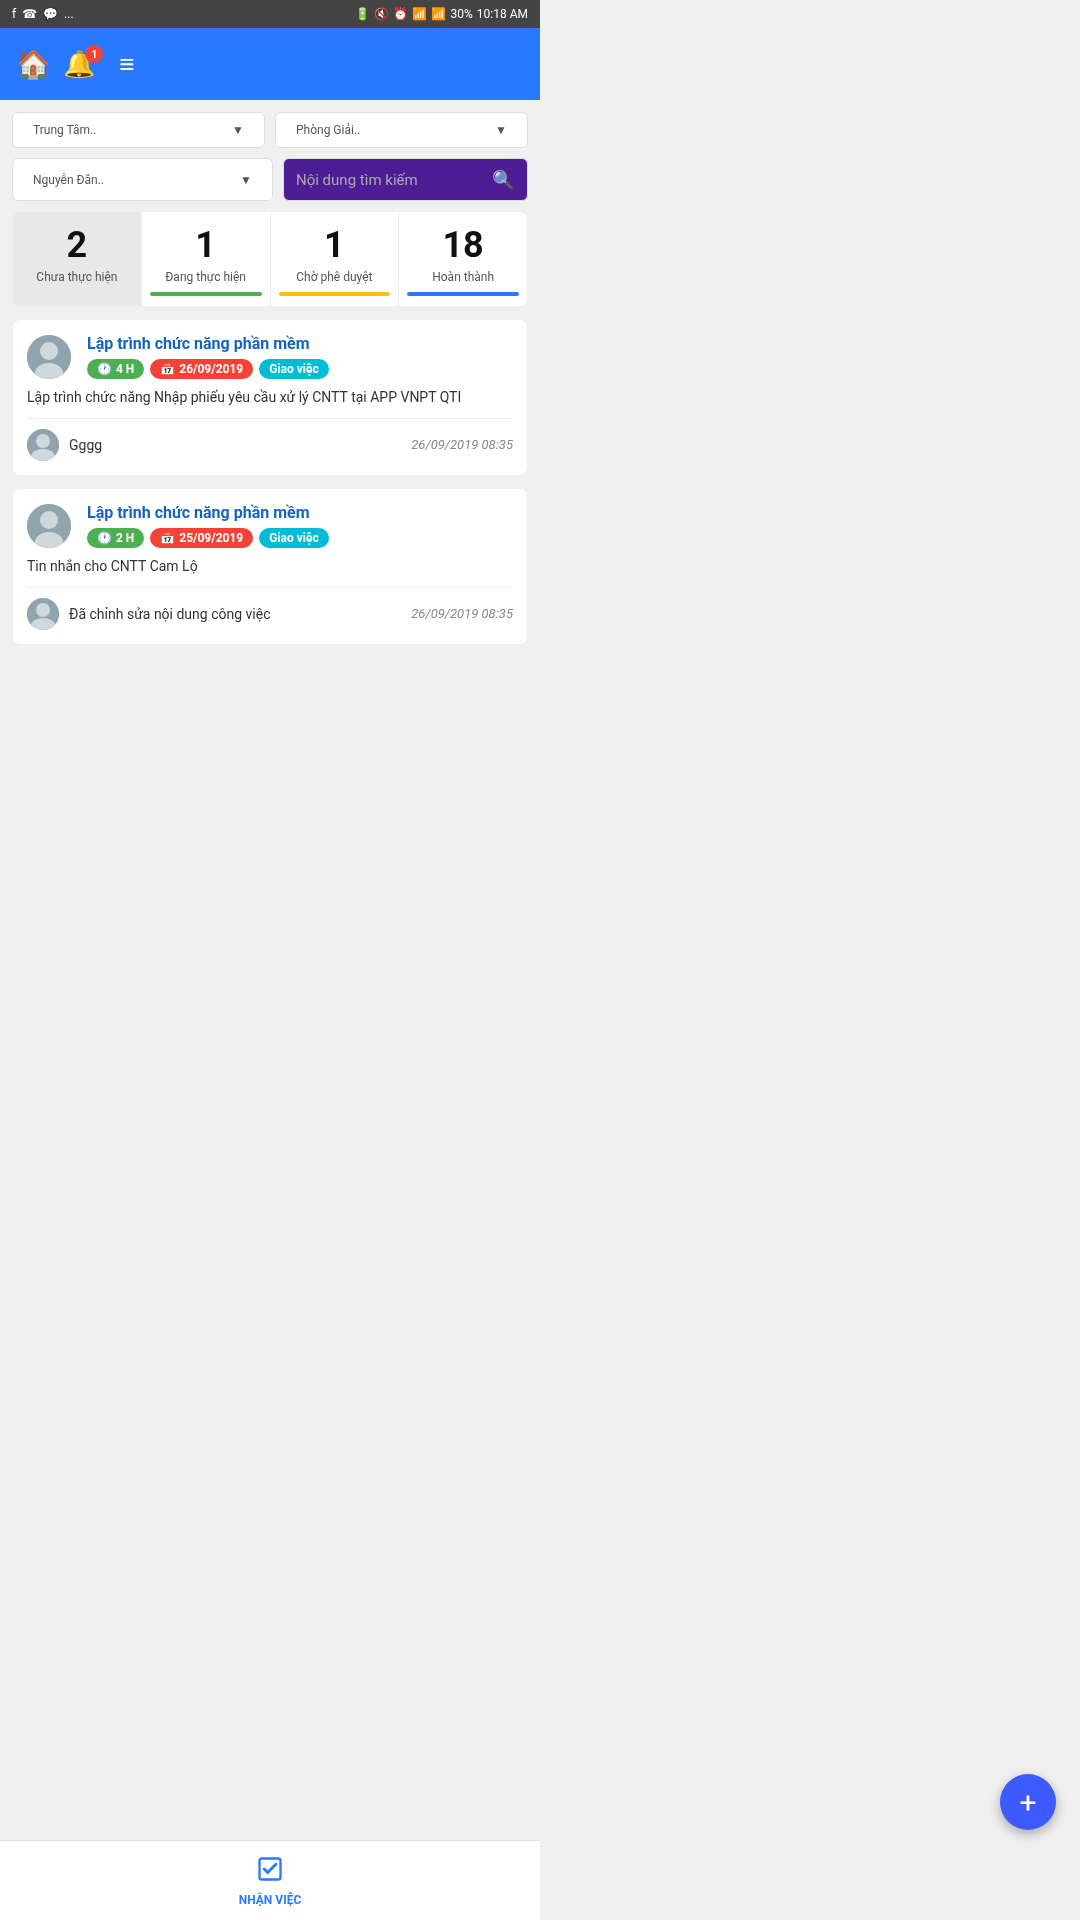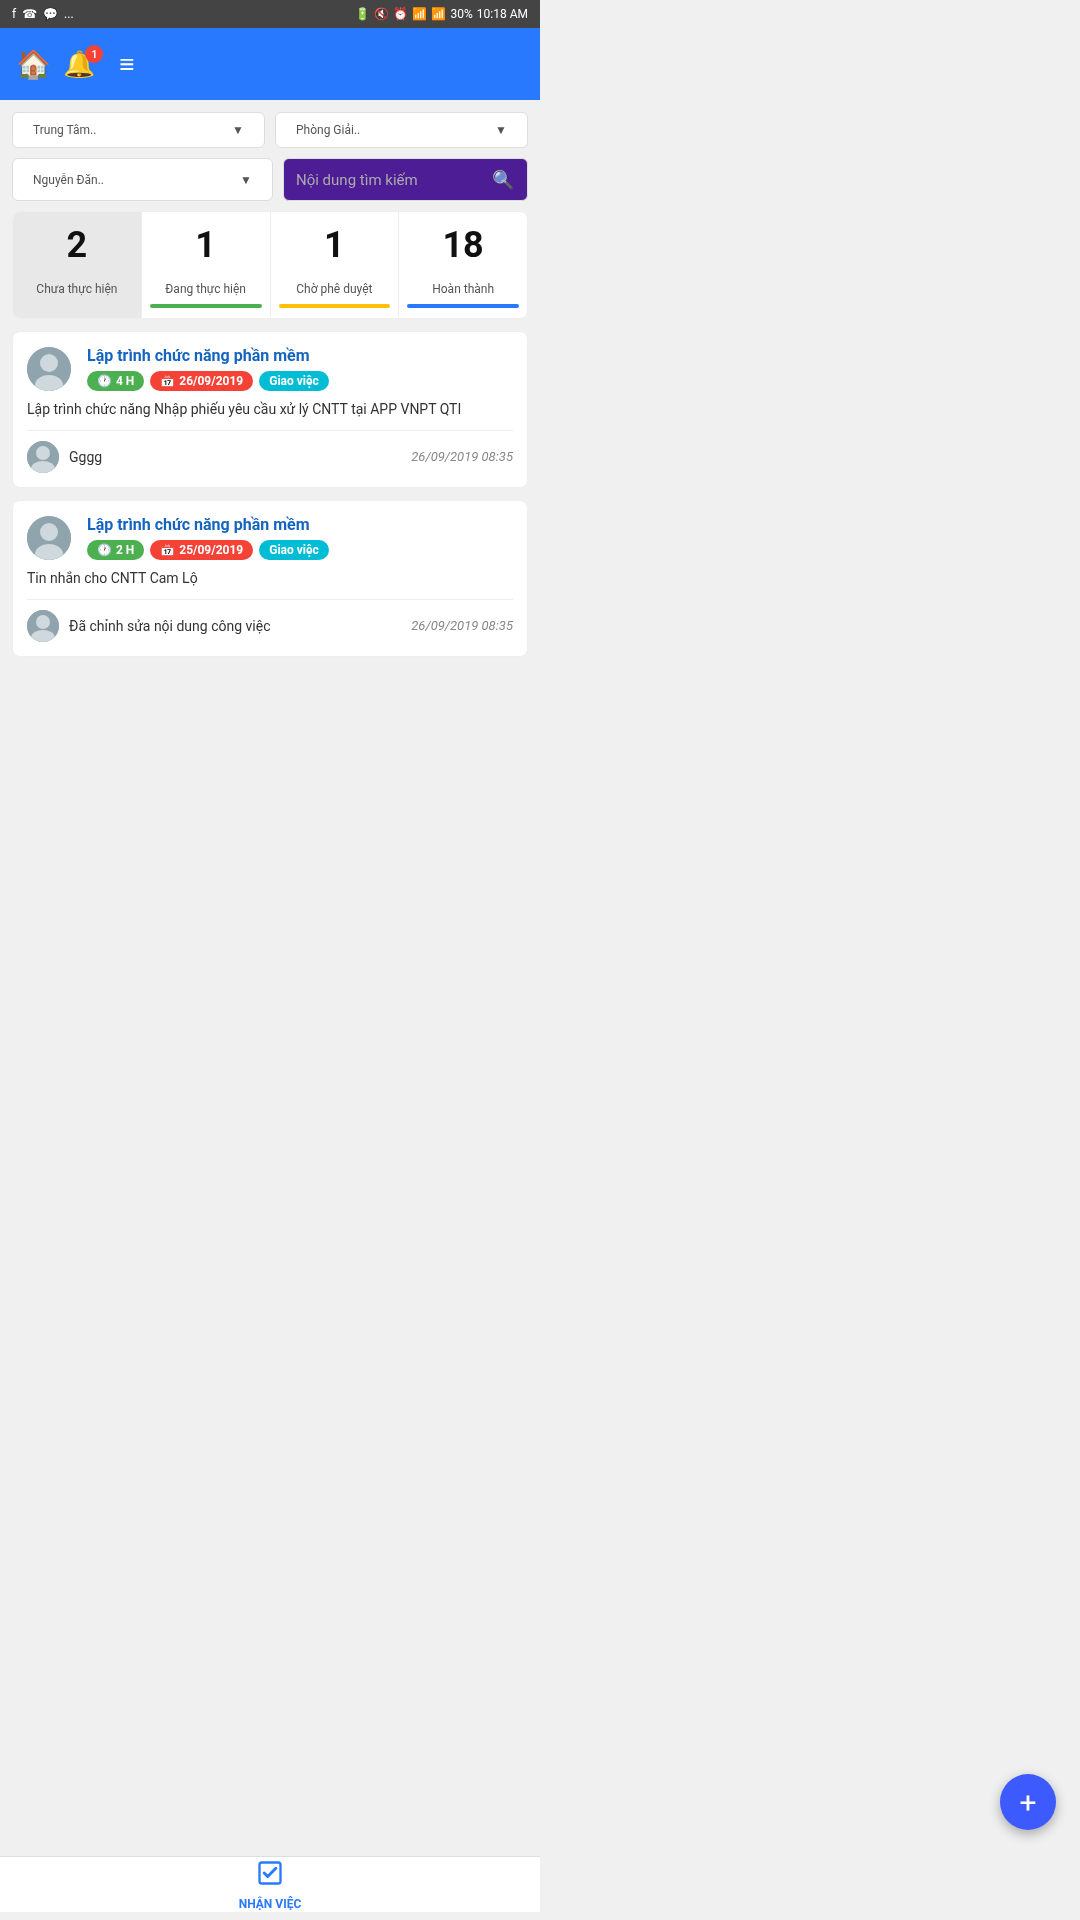--- a/index.html
+++ b/index.html
@@ -124,21 +124,21 @@
     }
     .stat-number {
       font-size: 36px;
       font-weight: bold;
       color: #111;
       line-height: 1.1;
     }
     .stat-label {
       font-size: 12px;
       color: #555;
-      margin-top: 16px;
+      margin-top: 4px;
     }
     .stat-bar {
       height: 4px;
       margin-top: 8px;
       border-radius: 2px;
     }
     .bar-green { background: #4caf50; }
     .bar-yellow { background: #ffc107; }
     .bar-blue { background: #2979ff; }
     .bar-transparent { background: transparent; }
@@ -228,24 +228,24 @@
       color: #fff;
       font-size: 30px;
       box-shadow: 0 4px 12px rgba(0,0,0,0.3);
       cursor: pointer;
       z-index: 100;
     }
 
     
     .bottom-nav {
       position: fixed;
-      bottom: 8px;
+      bottom: 0;
       left: 0;
       width: 540px;
-      height: 56px;
+      height: 80px;
       background: #fff;
       border-top: 1px solid #ddd;
       display: flex;
       align-items: center;
     }
     .nav-item {
       flex: 1;
       display: flex;
       flex-direction: column;
       align-items: center;

